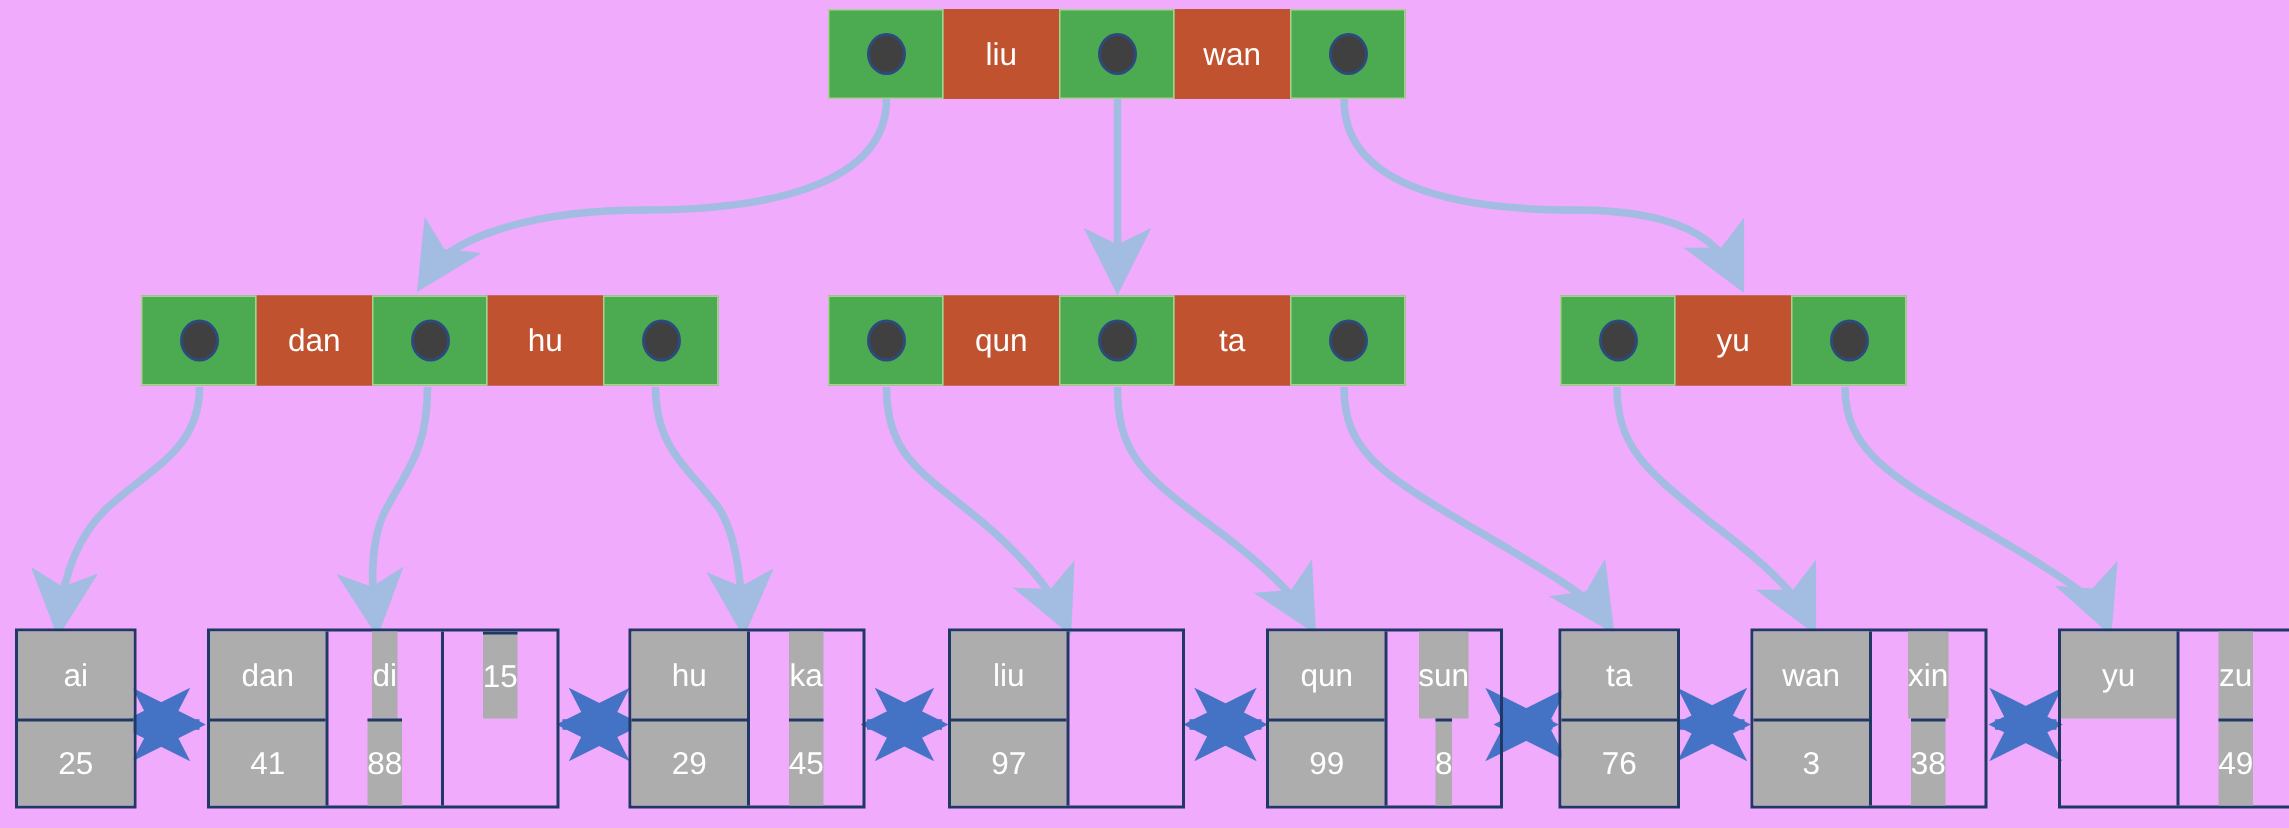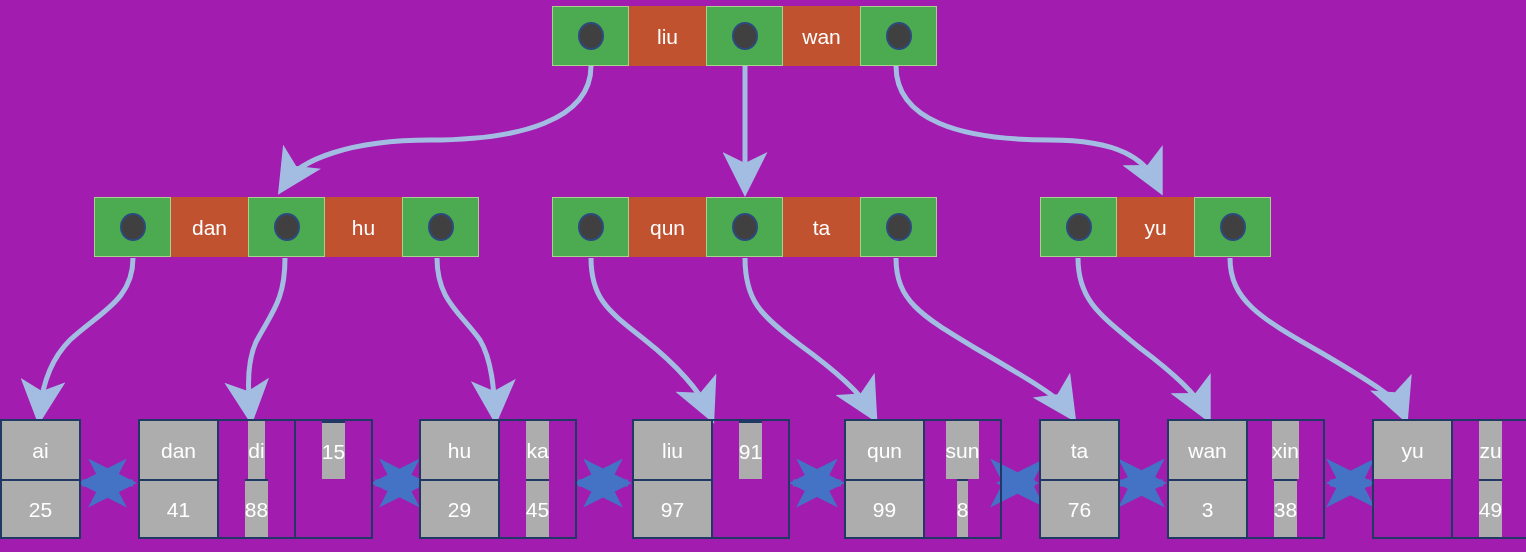--- a/index.html
+++ b/index.html
@@ -4,21 +4,21 @@
 <style>
   html, body {
     margin: 0;
     padding: 0;
     background: #000000;
   }
   #stage {
     position: relative;
     width: 1526px;
     height: 552px;
-    background: #a21caf;
+    background: #f0abfc;
     overflow: hidden;
     font-family: "Liberation Sans", sans-serif;
   }
 
   
   .inode {
     position: absolute;
     display: flex;
     height: 60px;
     box-sizing: border-box;
@@ -196,21 +196,21 @@
   <div class="inode" style="left:1040px; top:197px;">
     <div class="cell-ptr">
         <span class="dot"></span>
       </div>
     <div class="cell-key">yu</div>
     <div class="cell-ptr">
         <span class="dot"></span>
       </div>
   </div>
 
-  <div class="leaf" style="left:0px; top:419px;">
+  <div class="leaf" style="left:10px; top:419px;">
     <div class="leaf-col">
         <div class="leaf-name">ai</div>
         <div class="leaf-val">25</div>
       </div>
   </div>
 
   <div class="leaf" style="left:138px; top:419px;">
     <div class="leaf-col">
         <div class="leaf-name">dan</div>
         <div class="leaf-val">41</div>
@@ -234,21 +234,20 @@
         <div class="leaf-val">45</div>
       </div>
   </div>
 
   <div class="leaf" style="left:632px; top:419px;">
     <div class="leaf-col">
         <div class="leaf-name">liu</div>
         <div class="leaf-val">97</div>
       </div>
     <div class="leaf-col">
-        <div class="leaf-val">91</div>
       </div>
   </div>
 
   <div class="leaf" style="left:844px; top:419px;">
     <div class="leaf-col">
         <div class="leaf-name">qun</div>
         <div class="leaf-val">99</div>
       </div>
     <div class="leaf-col">
         <div class="leaf-name">sun</div>

